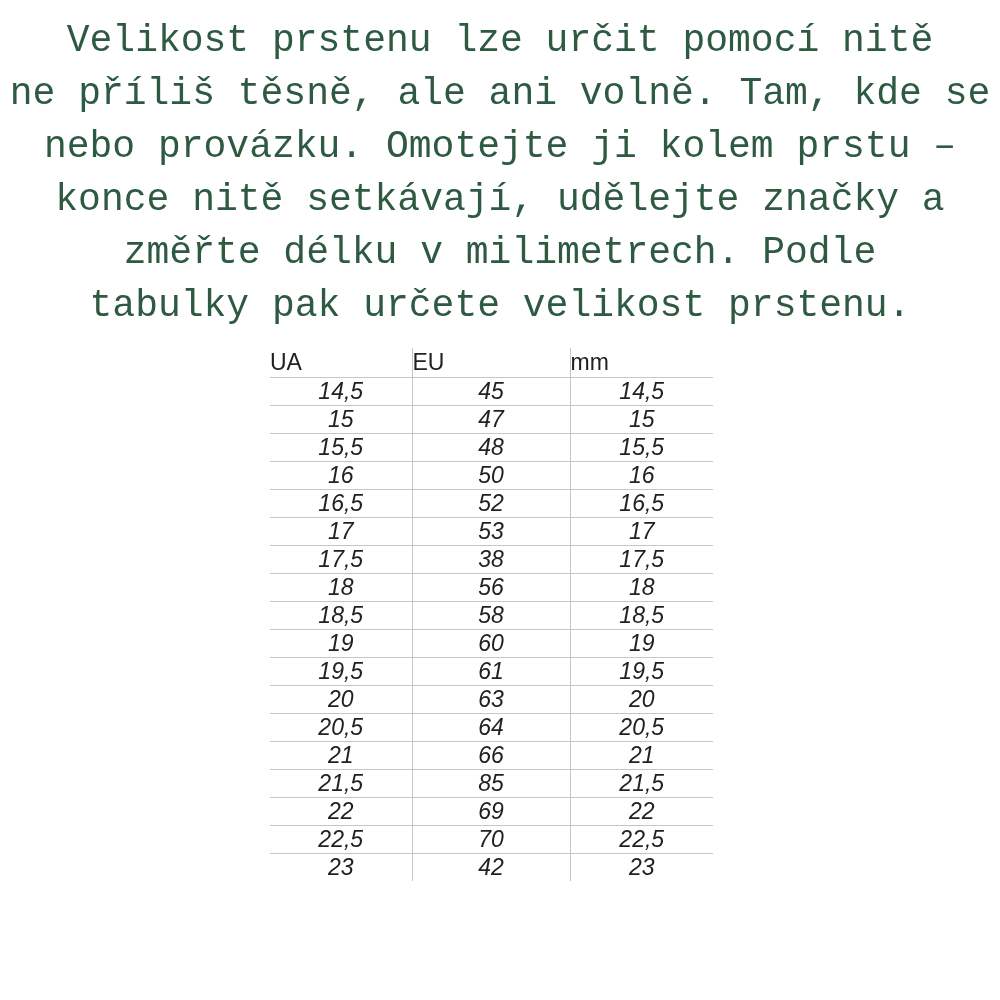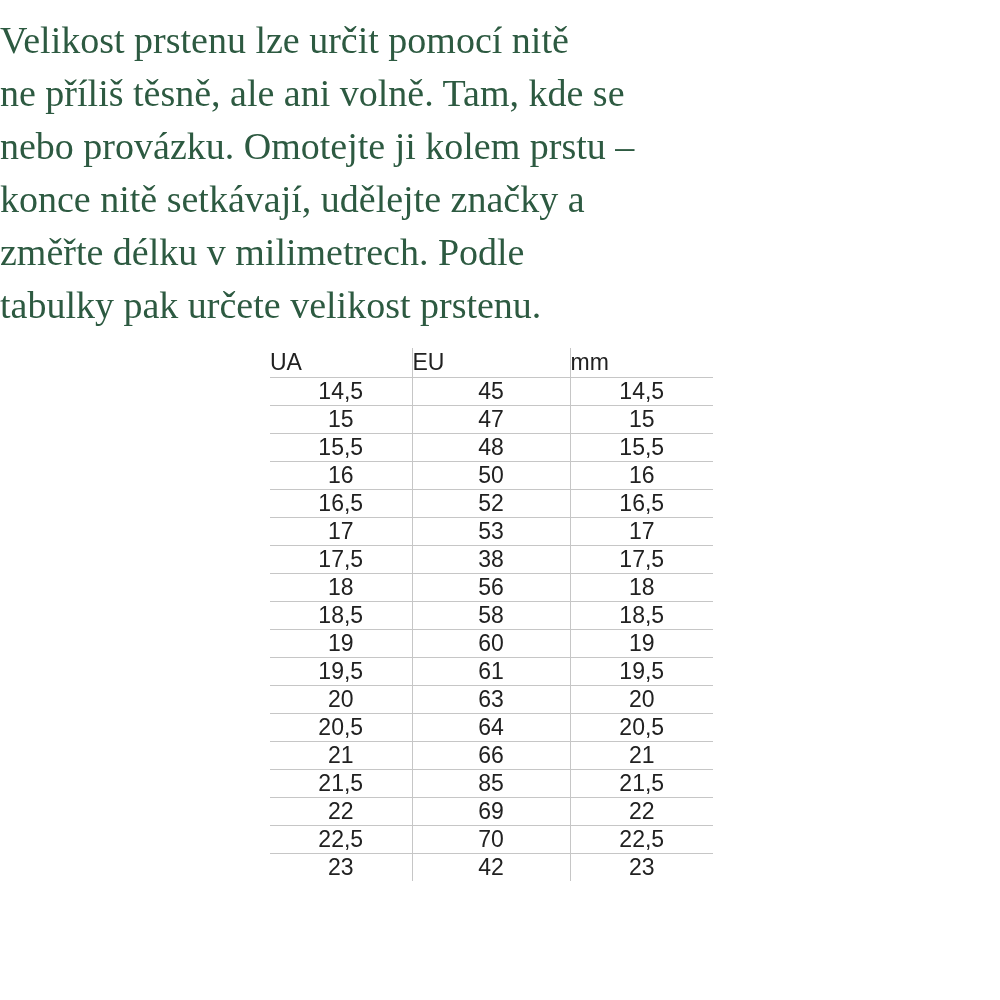--- a/index.html
+++ b/index.html
@@ -12,23 +12,23 @@
   body{
     width:1000px;height:1000px;
     position:relative;
     font-family:"Liberation Sans", sans-serif;
     overflow:hidden;
   }
   .instructions{
     position:absolute;
     top:14px;left:0;
     width:1000px;
-    text-align:left;
+    text-align:center;
     color:var(--green);
-    font-family:Liberation Serif, serif;
+    font-family:Liberation Mono, monospace;
     font-size:38px;
   }
   .instructions .line{
     height:53px;
     line-height:53px;
     white-space:nowrap;
   }
   table.size-table{
     position:absolute;
     top:348px;left:270px;
@@ -44,20 +44,21 @@
   table.size-table th{
     height:29px;
     font-weight:normal;
     text-align:left;
     vertical-align:middle;
   }
   table.size-table td{
     height:15px;
     text-align:center;
     vertical-align:middle;
+    font-style:italic;
   }
   table.size-table th + th,
   table.size-table td + td{
     border-left:1px solid var(--grid);
   }
   table.size-table tbody tr{
     border-top:1px solid var(--grid);
   }
 </style>
 </head>

